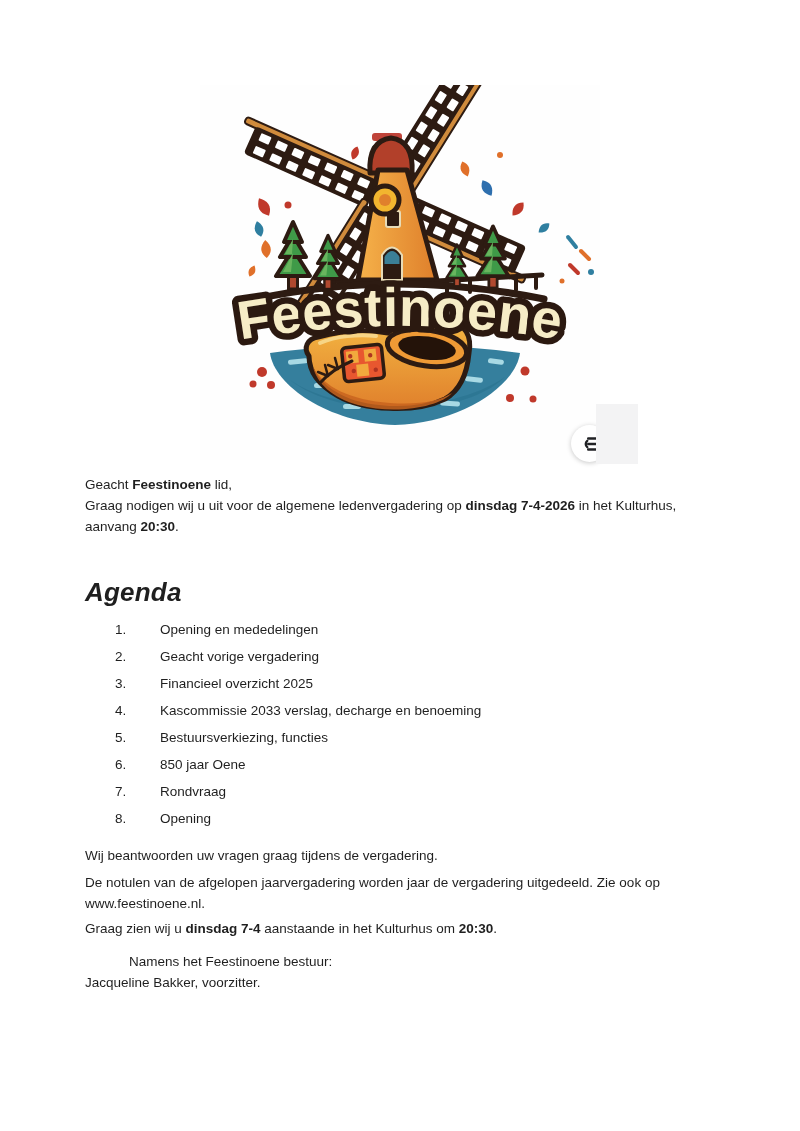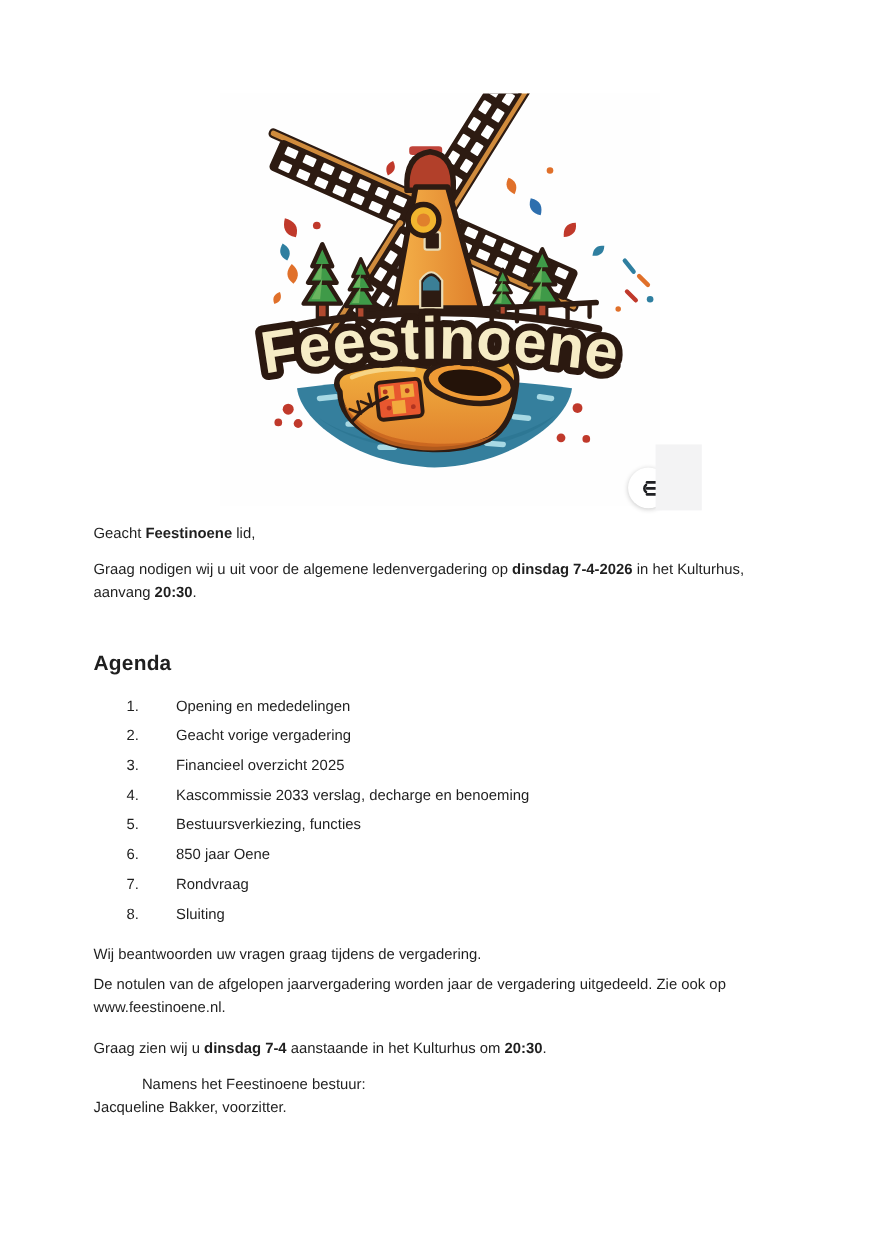--- a/index.html
+++ b/index.html
@@ -33,31 +33,32 @@
   .lens-badge svg { width:20px; height:20px; }
 
   
   .letter {
     position:absolute; left:85px; top:474px; width:640px;
     font-size:13.5px; line-height:21px;
   }
   .letter > * { margin:0; }
   b { font-weight:bold; }
 
-  .greeting   { margin-bottom:12px; }
+  .greeting   { margin-bottom:0; }
   .agenda-title {
-    margin-top:44px; font-size:19px; line-height:22px; font-weight:bold;
+    margin-top:44px; font-size:26px; line-height:22px; font-weight:bold;
     letter-spacing:0.2px;
+    font-style:italic;
   }
   .agenda-list { margin-top:16px; list-style:none; padding:0; }
   .agenda-item { display:flex; padding-left:30px; margin-bottom:6px; }
   .agenda-num  { width:45px; flex:0 0 45px; }
   .p-questions { margin-top:16px; }
   .p-minutes   { margin-top:6px; }
-  .p-seeyou    { margin-top:16px; }
+  .p-seeyou    { margin-top:4px; }
   .closing     { margin-top:12px;margin-left:44px; }
 </style>
 </head>
 <body>
 
 <div class="logo-wrap">
 <svg viewBox="0 0 400 375">
   <defs>
     <linearGradient id="bodyGrad" x1="0" y1="0" x2="1" y2="0">
       <stop offset="0" stop-color="#f5b24a"></stop>
@@ -255,21 +256,21 @@
     <li class="agenda-item">
         <span class="agenda-num">6.</span>
         <span>850 jaar Oene</span>
       </li>
     <li class="agenda-item">
         <span class="agenda-num">7.</span>
         <span>Rondvraag</span>
       </li>
     <li class="agenda-item">
         <span class="agenda-num">8.</span>
-        <span>Sluiting</span>
+        <span>Opening</span>
       </li>
   </ol>
 
   <p class="p-questions">Wij beantwoorden uw vragen graag tijdens de vergadering.</p>
 
   <p class="p-minutes">De notulen van de afgelopen jaarvergadering worden jaar de vergadering uitgedeeld. Zie ook op</p>
   <p>www.feestinoene.nl.</p>
 
   <p class="p-seeyou"><span>Graag zien wij u </span><b>dinsdag 7-4</b><span> aanstaande in het Kulturhus om </span><b>20:30</b><span>.</span></p>
 

